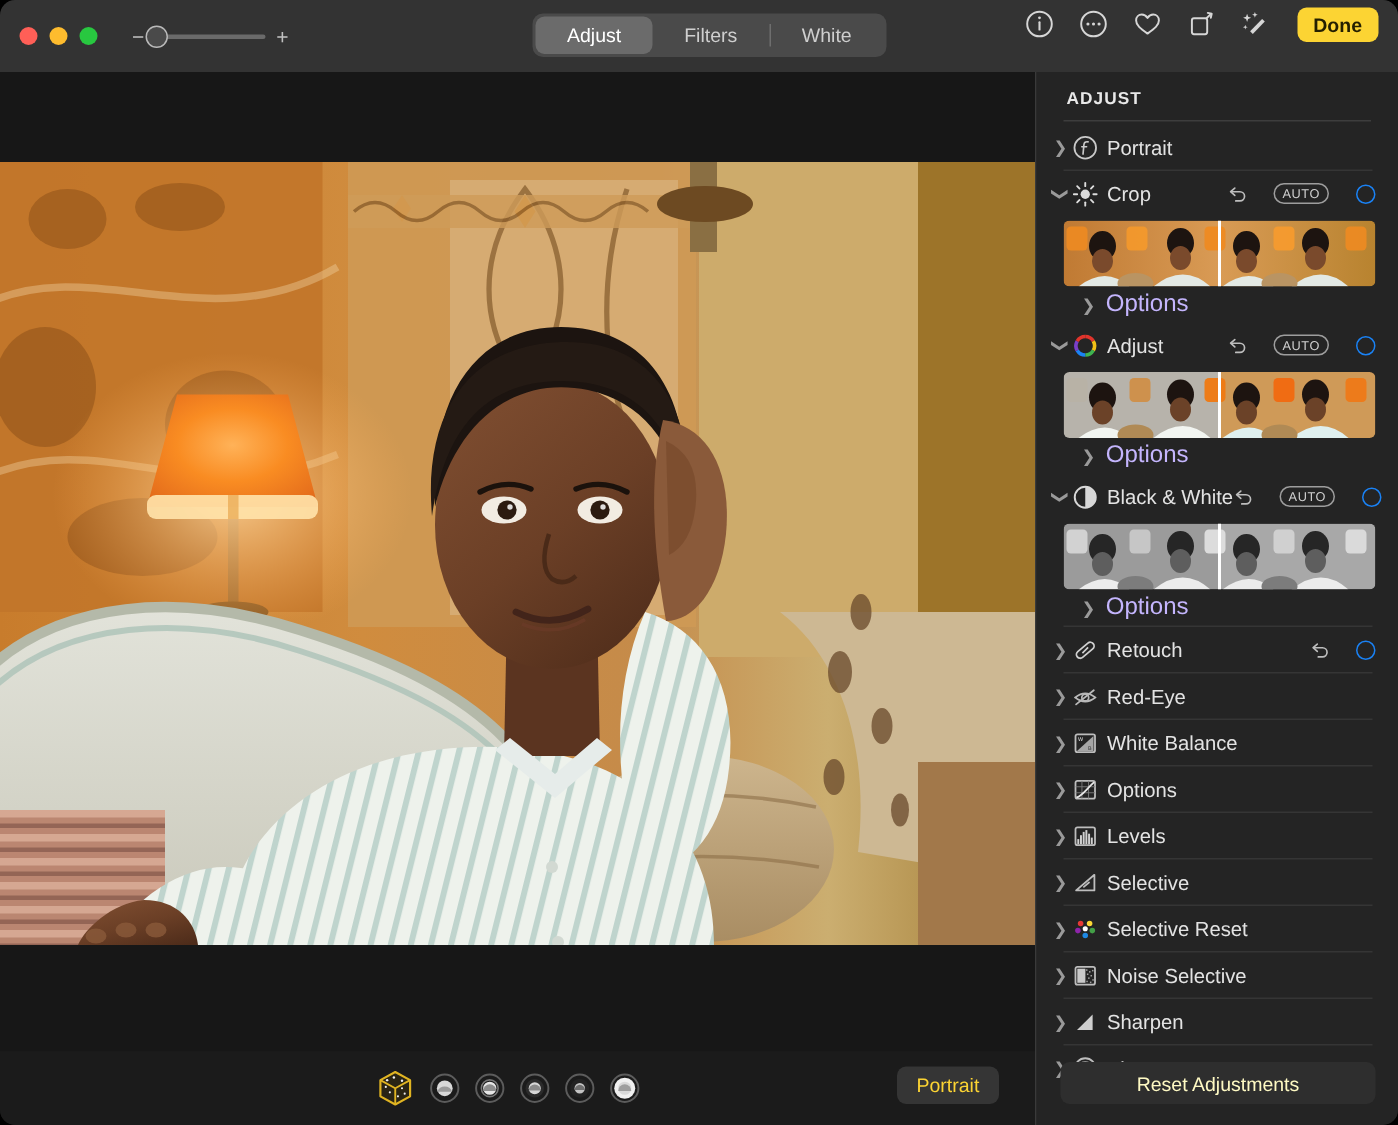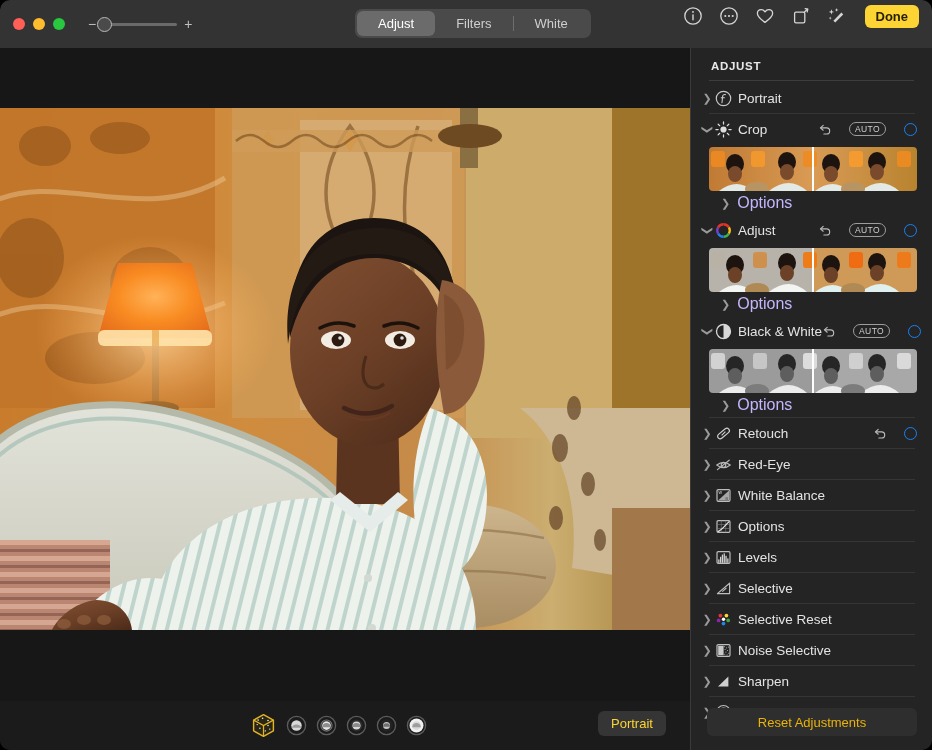--- a/index.html
+++ b/index.html
@@ -166,21 +166,21 @@
   }
   .opt-chev { color: #9a9a9a; font-size: 11px; margin-right: 7px; }
   .opt-label { font-size: 16px; color: #c4b5fd; }
   .sep { height: 1px; background: #353535; margin: 0 18px; }
 
   .reset-btn {
     position: absolute; left: 16px; bottom: 14px;
     width: 210px; height: 28px;
     background: #2e2e2e; border-radius: 6px;
     display: flex; align-items: center; justify-content: center;
-    font-size: 13px; color: #eab308; margin-top: 36px;
+    font-size: 13px; color: #fef9c3; margin-top: 36px;
   }
 </style>
 </head>
 <body>
 
 <div id="app">
 
   <div id="toolbar">
     <div class="traffic-lights">
       <div class="tl red"></div>

